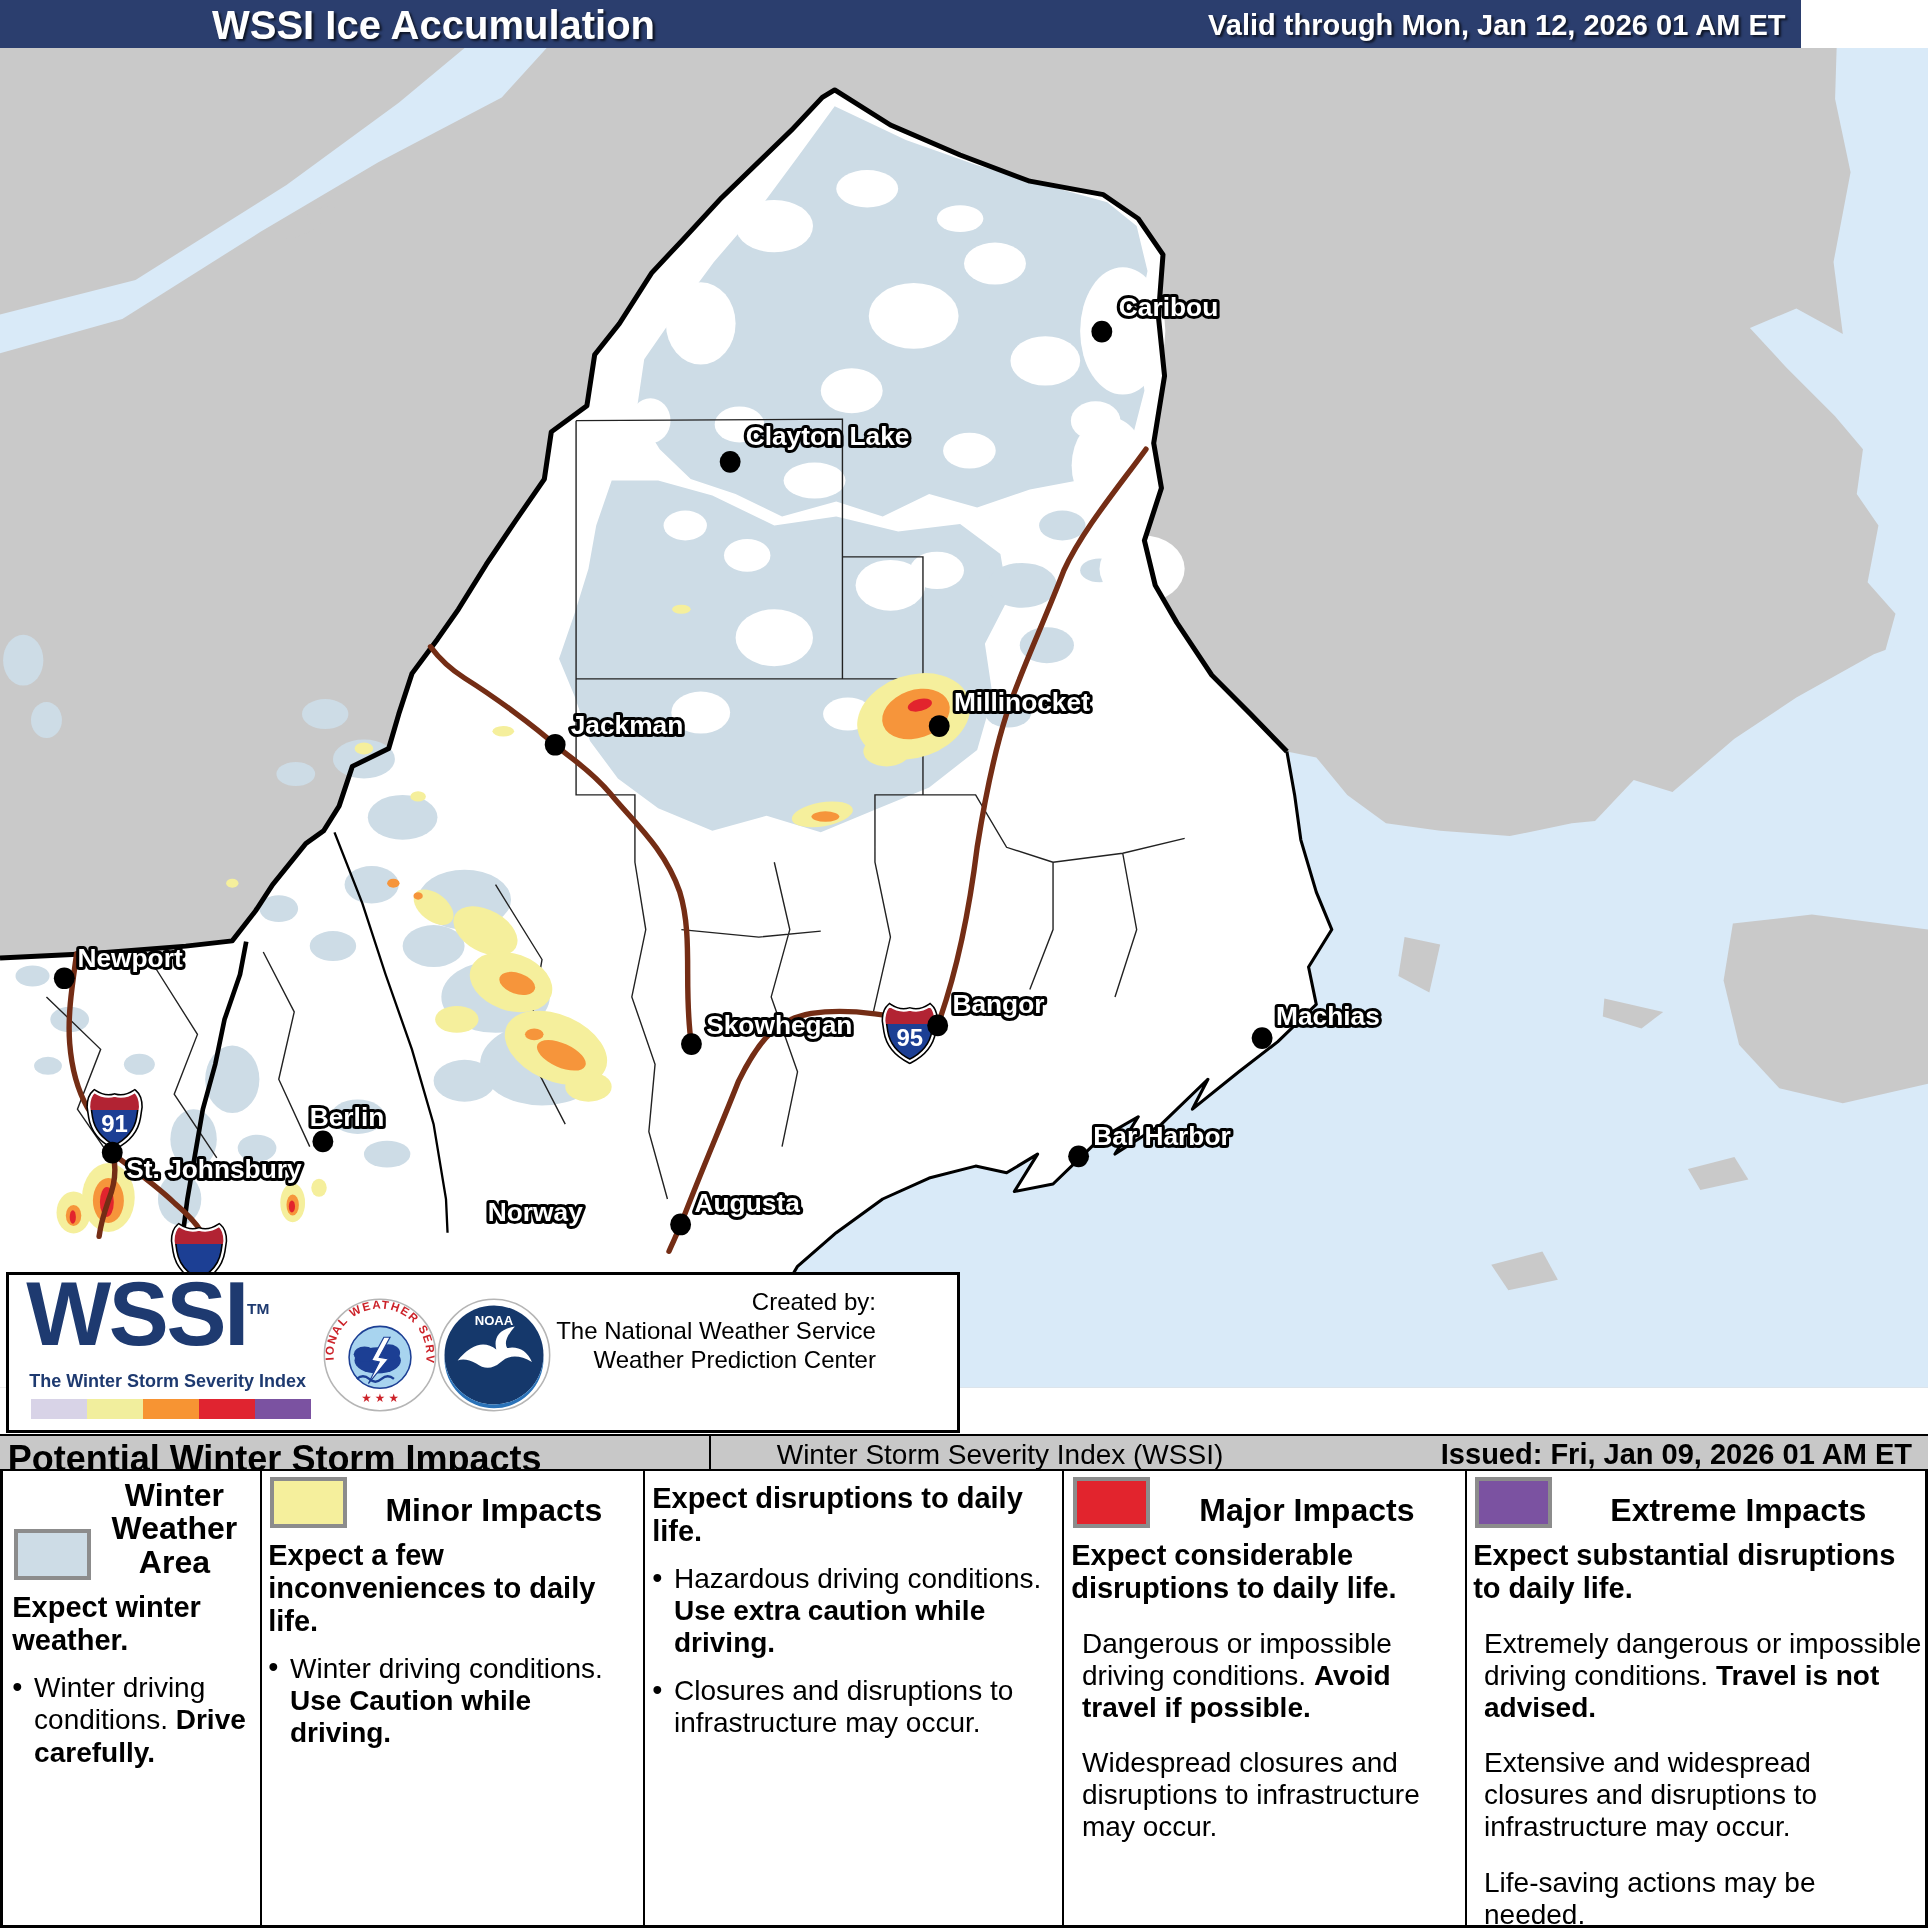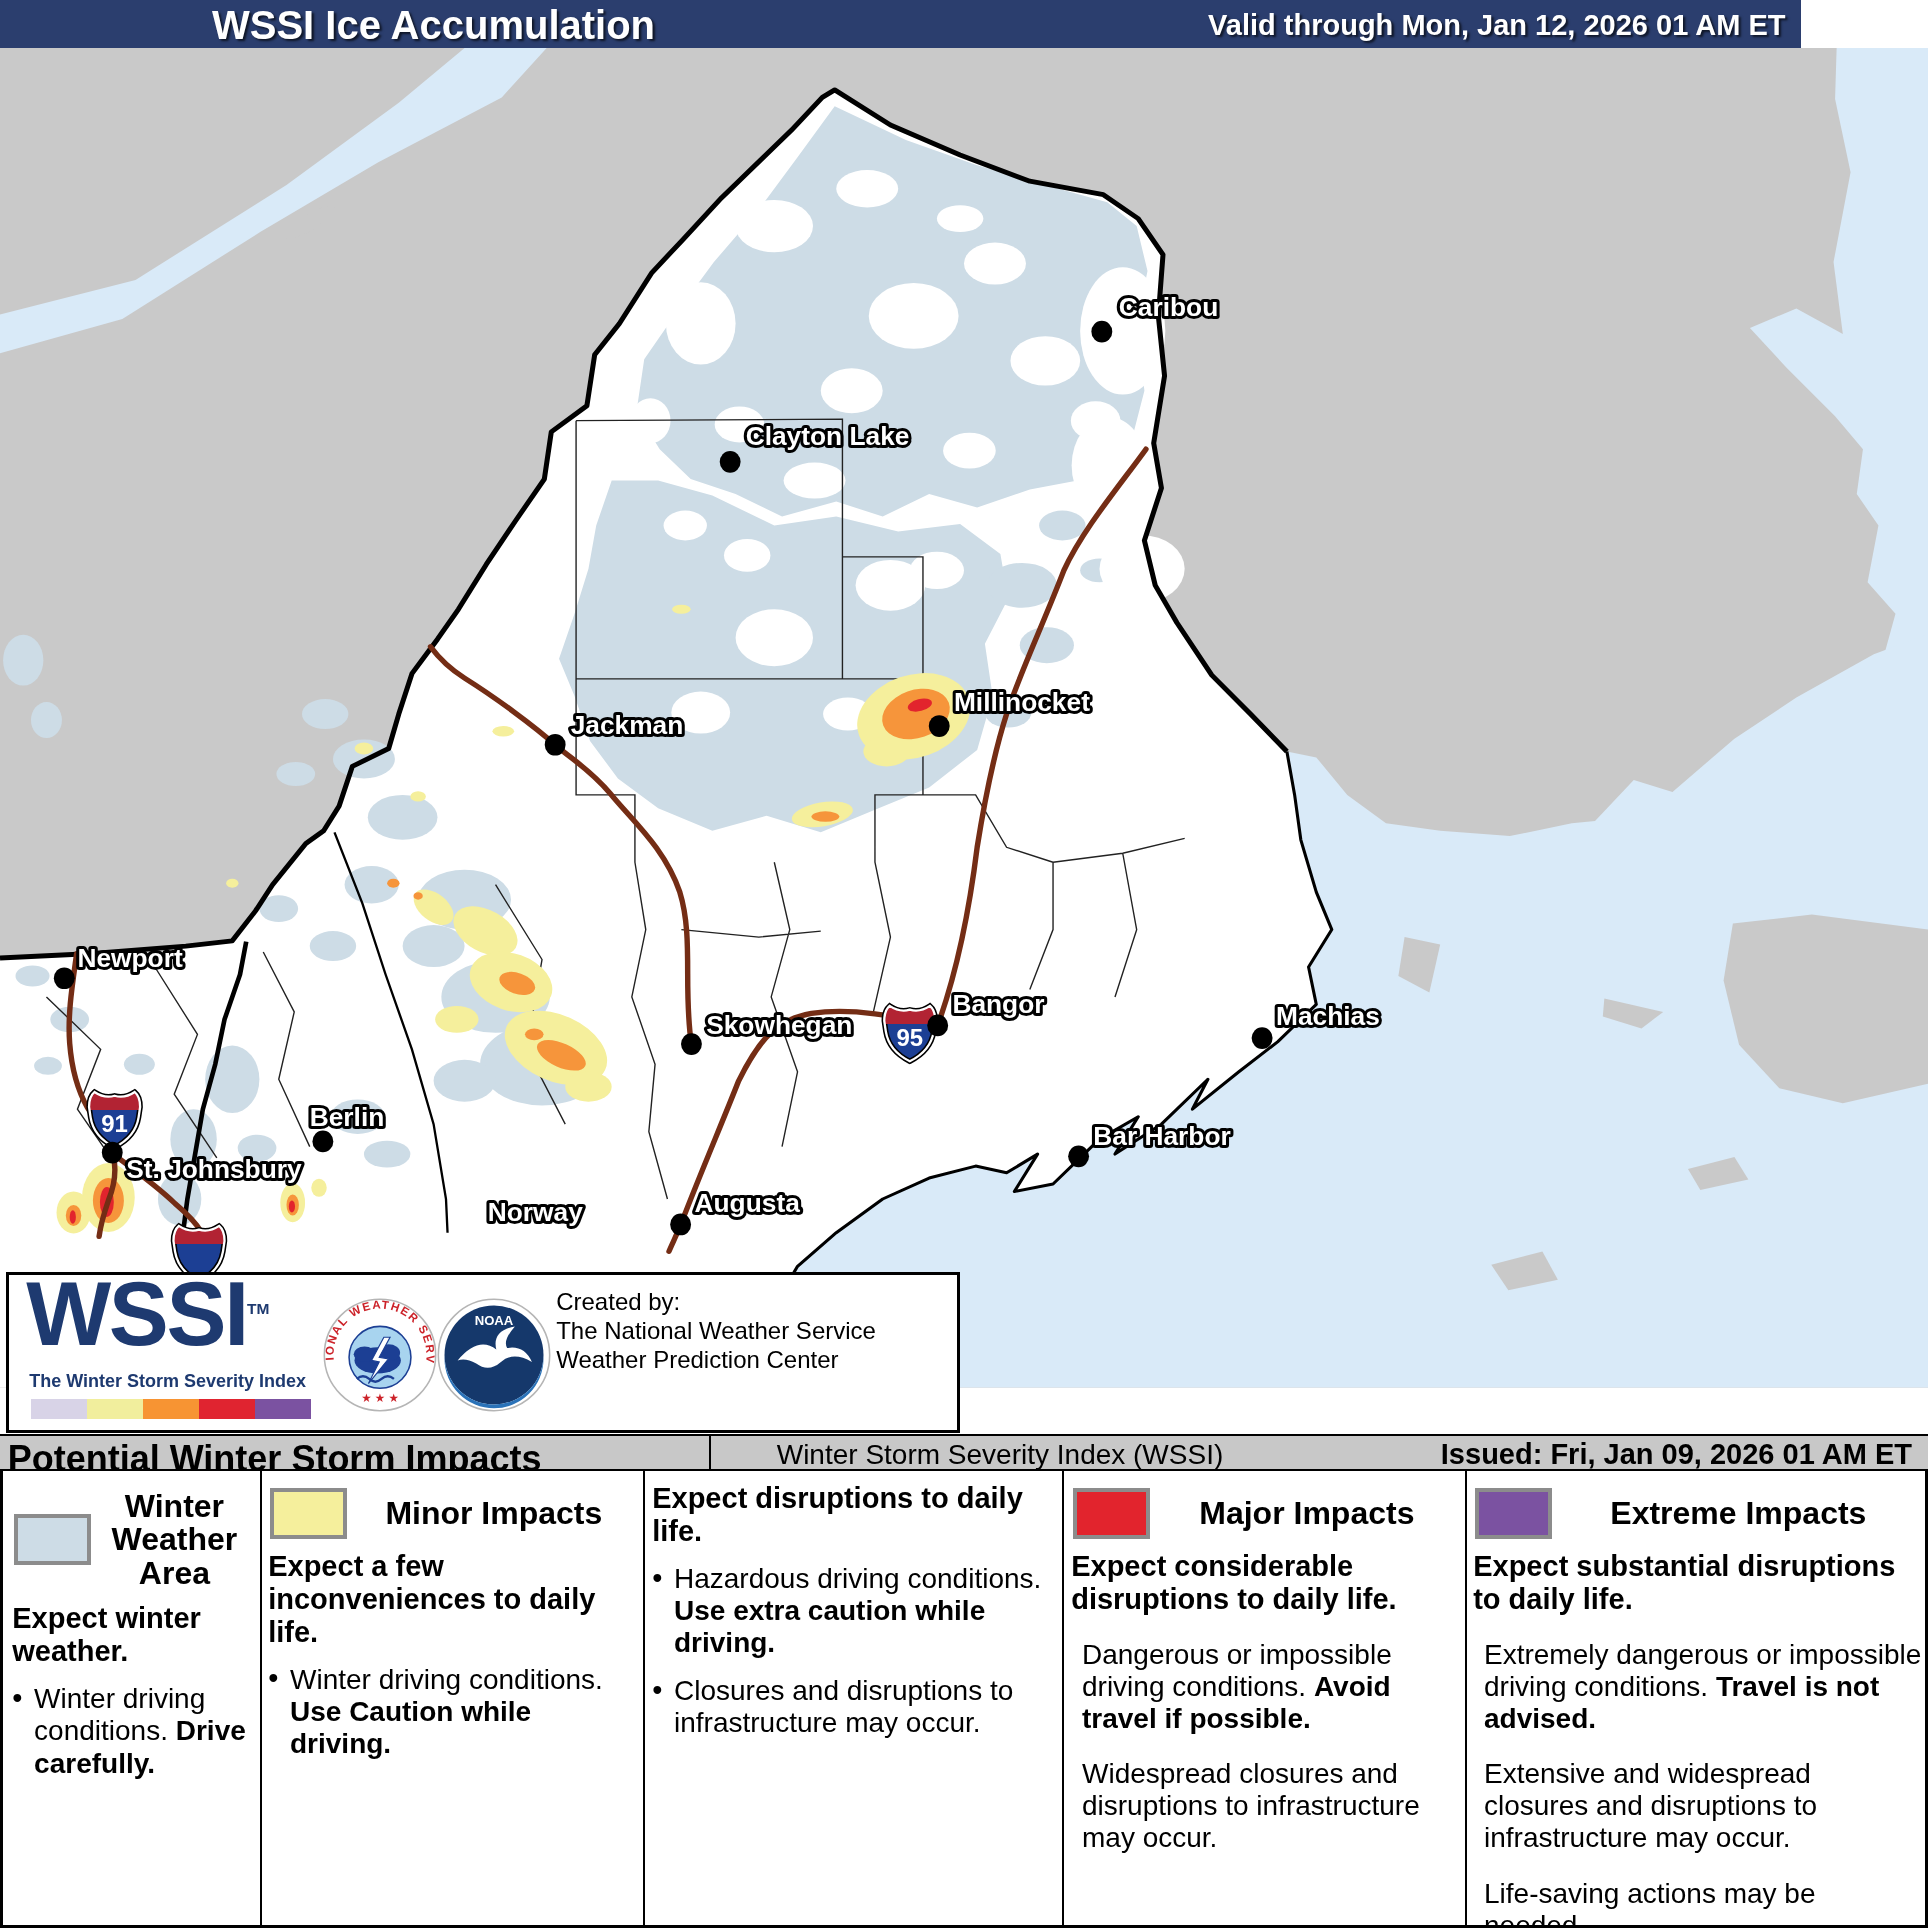--- a/index.html
+++ b/index.html
@@ -24,40 +24,40 @@
 
   
   .wssi-box{position:absolute;left:6.2px;top:1272px;width:954px;height:161px;background:#fff;
             border:3.1px solid #000;box-sizing:border-box;z-index:5;padding-left:44px;}
   .wordmark{position:absolute;left:17px;top:-12.4px;font-size:90px;font-weight:bold;color:#1e3a70;
             letter-spacing:-2.3px;}
   .wordmark sup{font-size:15.5px;letter-spacing:0;}
   .tagline{position:absolute;left:20px;top:96px;font-size:18px;font-weight:bold;color:#1e3a70;white-space:nowrap;}
   .strip{position:absolute;left:22px;top:124px;display:flex;}
   .strip span{display:block;width:56px;height:20px;}
-  .created{position:absolute;left:547px;top:12.4px;color:#000;}
+  .created{position:absolute;left:547px;top:12.4px;color:#000;text-align:right;}
   .created .c1{font-size:24px;line-height:29px;}
   .logo{position:absolute;top:22px;}
   .logo-nws{left:313px;}
   .logo-noaa{left:427px;}
 
   
   .bar{position:absolute;left:0;top:1434px;width:1928px;height:37px;background:#c8c8c8;
        border-top:2.3px solid #000;border-bottom:2.3px solid #000;box-sizing:border-box;}
   .bar-left{position:absolute;left:7.7px;top:1.5px;font-size:36px;font-weight:bold;color:#000;white-space:nowrap;}
   .bar-center{position:absolute;left:712px;width:496px;top:3.1px;text-align:center;font-size:28px;color:#000;white-space:nowrap;margin-left:40px;}
   .bar-right{position:absolute;right:16px;top:1.5px;font-size:29px;font-weight:bold;color:#000;white-space:nowrap;}
   .bar-div{position:absolute;left:709px;top:0;width:2.3px;height:33px;background:#000;}
 
   
   .legend{position:absolute;left:0;top:1471px;width:1928px;height:457px;background:#fff;
           border-left:3.1px solid #000;border-right:3.1px solid #000;border-bottom:3.1px solid #000;box-sizing:border-box;}
   .ldiv{position:absolute;top:0;width:2.3px;height:454px;background:#000;}
   .lcol{position:absolute;top:0;height:454px;overflow:hidden;color:#000;}
-  .lhead{display:flex;align-items:center;padding-top:17px;}
+  .lhead{display:flex;align-items:flex-end;padding-top:6px;}
   .swatch{flex:none;width:77px;height:51px;border:4.6px solid #8c8c8c;box-sizing:border-box;margin-left:7.7px;}
   .ltitle{flex:1;text-align:center;font-size:32px;font-weight:bold;line-height:1.06;padding-top:1.5px;}
   .lead{font-size:29px;font-weight:bold;line-height:1.13;margin:11px 3.1px 0 6.2px;}
   .litem{position:relative;font-size:28px;line-height:1.15;margin-top:15.5px;padding-left:28px;padding-right:3.1px;}
   .litem .bul{position:absolute;left:6.2px;top:-1.5px;font-size:29px;}
   .litem.nobul{padding-left:17px;margin-top:23px;}
   .sw-winter{background:#cddce6;} .sw-minor{background:#f5ef9c;} .sw-moderate{background:#f6953b;}
   .sw-major{background:#e2242d;} .sw-extreme{background:#7b52a1;}
 </style>
 </head>

